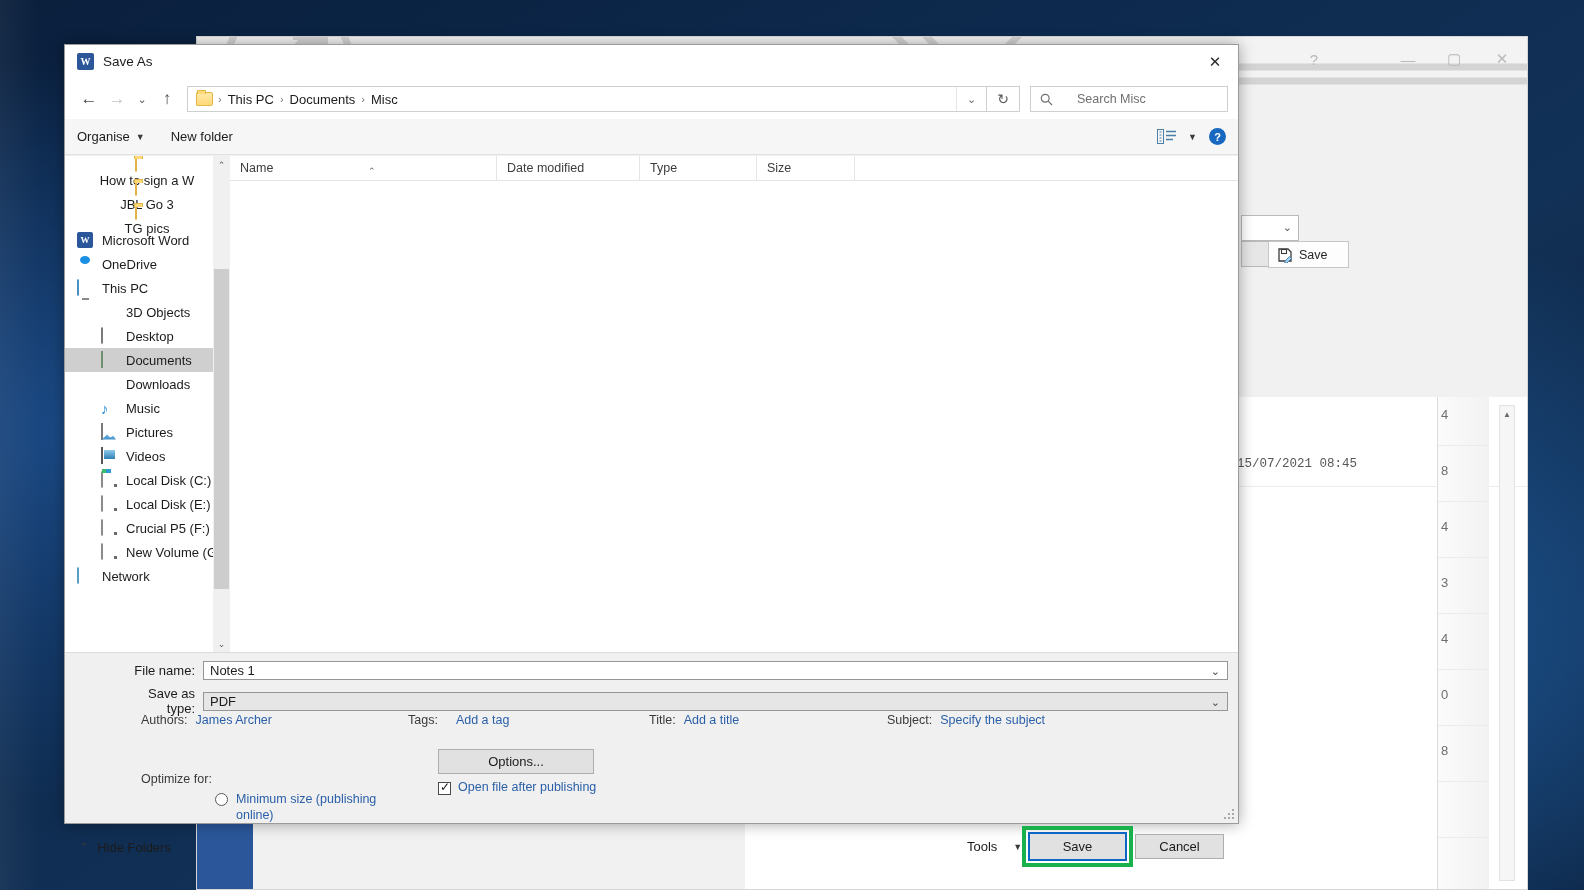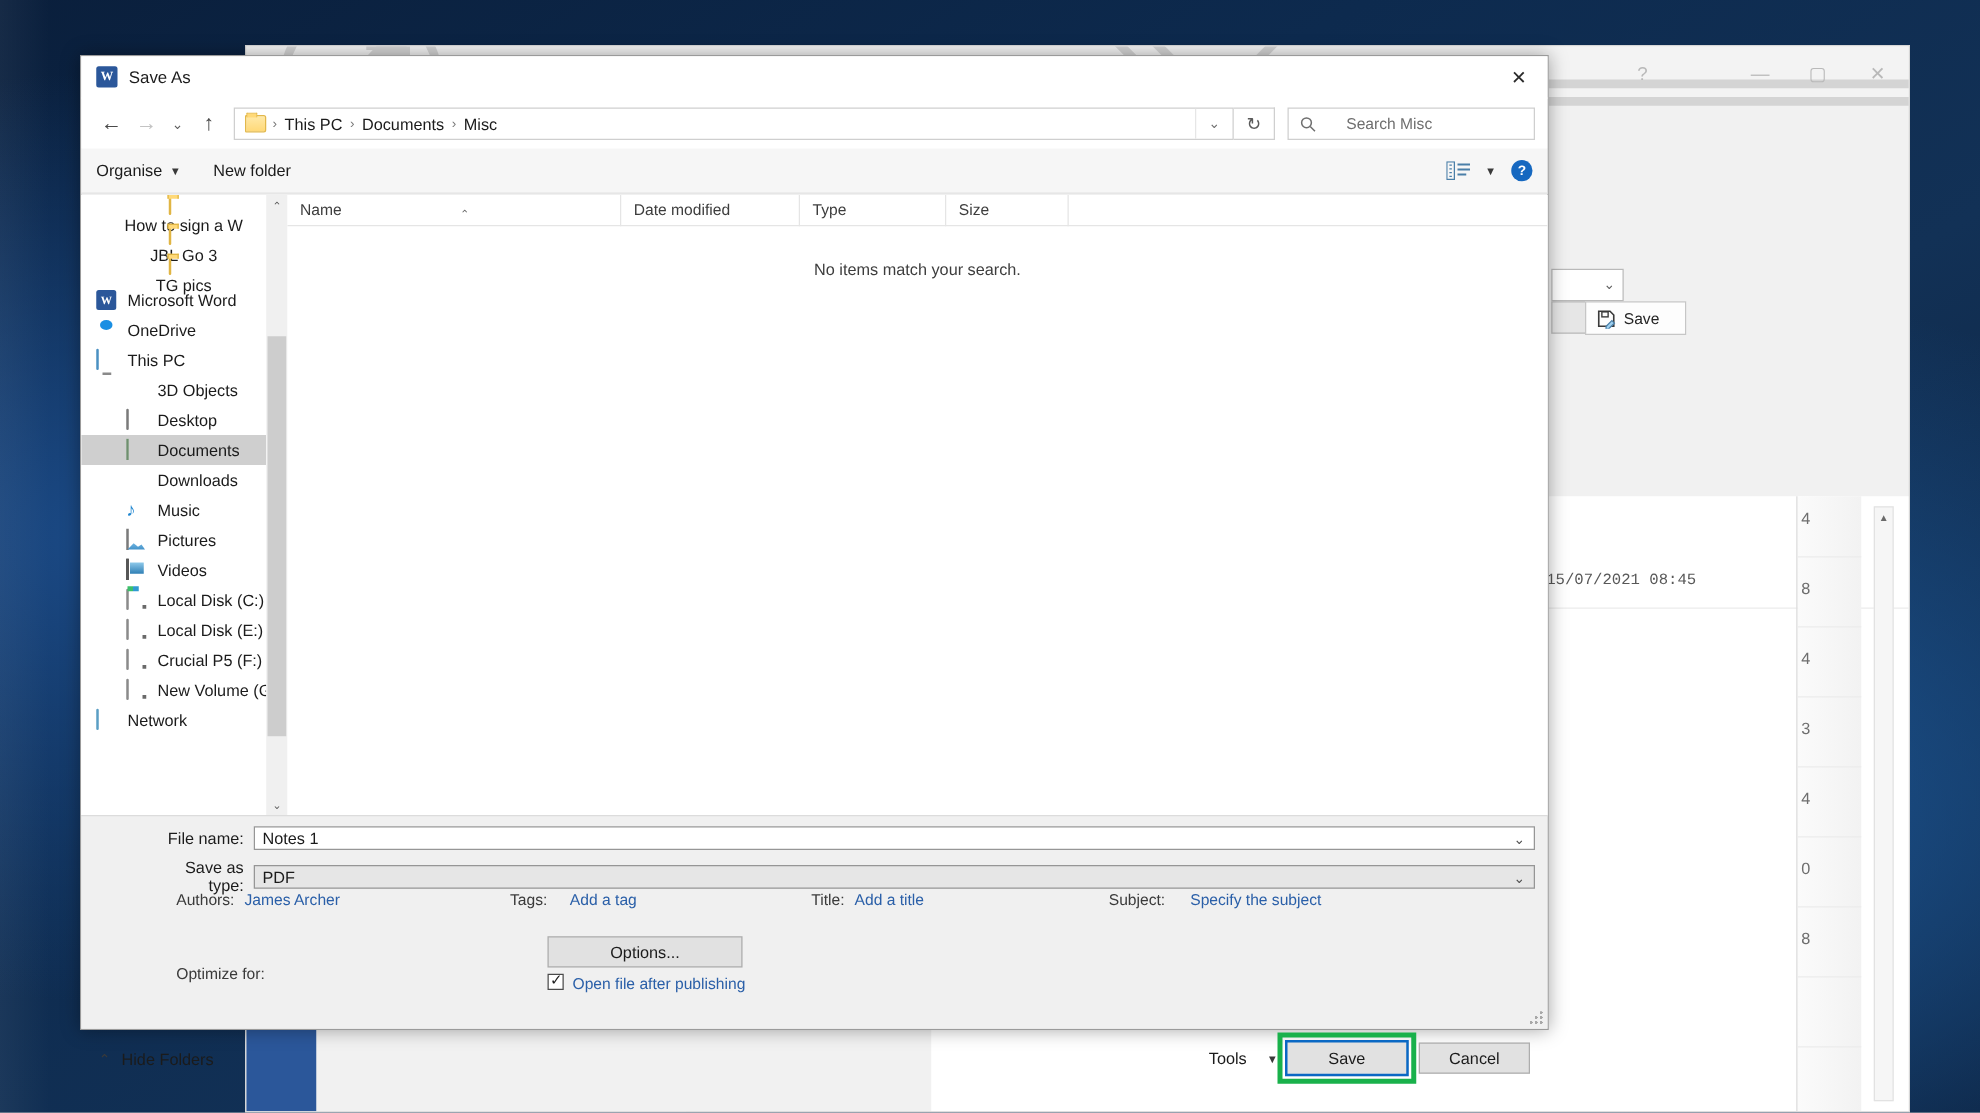--- a/index.html
+++ b/index.html
@@ -285,21 +285,21 @@
   }
   .opt-text{ font-size:12.5px; color:#2a5fa8; line-height:16px; }
 
   #options-btn{
     position:absolute; left:437px; top:703px; width:156px; height:25px;
     background:#e1e1e1; border:1px solid #adadad;
     display:flex; align-items:center; justify-content:center;
     font-size:13px; color:#1b1b1b;
   }
   #openafter{
-    position:absolute; left:437px; top:733px; display:flex; align-items:flex-start; gap:7px;
+    position:absolute; left:437px; top:733px; display:flex; align-items:flex-end; gap:7px;
   }
   .cbox{
     width:13px; height:13px; border:1px solid #4a4a4a; background:#fff;
     position:relative; flex:none;
   }
   .cbox.on:after{
     content:"✓"; position:absolute; left:1px; top:-3px; font-size:12px; color:#1b1b1b;
   }
 
   #hide-folders{
@@ -562,21 +562,20 @@
         <div class="col" style="width:143px">
           <span>Date modified</span>
         </div>
         <div class="col" style="width:117px">
           <span>Type</span>
         </div>
         <div class="col" style="width:98px">
           <span>Size</span>
         </div>
       </div>
-      <div id="empty-msg">No items match your search.</div>
     </div>
   </div>
 
   <div id="form">
 
     <div class="frow" style="left:60px; top:8px; width:1103px;">
       <span class="flabel" style="width:70px">File name:</span>
       <div class="combo" style="width:1025px; margin-left:8px;">
         <span>Notes 1</span>
         <span class="cchev">⌄</span>
@@ -596,30 +595,34 @@
       <span class="meta-link">James Archer</span>
     </div>
     <div class="frow" style="left:343px; top:60px; gap:18px;">
       <span class="meta-label">Tags:</span>
       <span class="meta-link">Add a tag</span>
     </div>
     <div class="frow" style="left:584px; top:60px; gap:8px;">
       <span class="meta-label">Title:</span>
       <span class="meta-link">Add a title</span>
     </div>
-    <div class="frow" style="left:822px; top:60px; gap:20px;">
+    <div class="frow" style="left:822px; top:60px; gap:8px;">
       <span class="meta-label">Subject:</span>
       <span class="meta-link">Specify the subject</span>
     </div>
 
     <div class="frow" style="left:76px; top:99px;margin-top:20px;">
       <span class="meta-label">Optimize for:</span>
     </div>
 
 
+    <div style="position:absolute; left:150px; top:138px; display:flex; gap:8px; align-items:flex-start; width:190px;">
+      <span class="radio" style="margin-top:2px"></span>
+      <span class="opt-text">Minimum size (publishing online)</span>
+    </div>
 
     <div id="options-btn" style="position:absolute; left:373px; top:96px;">
       <span>Options...</span>
     </div>
 
     <div id="openafter" style="position:absolute; left:373px; top:126px;">
       <span class="cbox on"></span>
       <span class="opt-text">Open file after publishing</span>
     </div>
 

